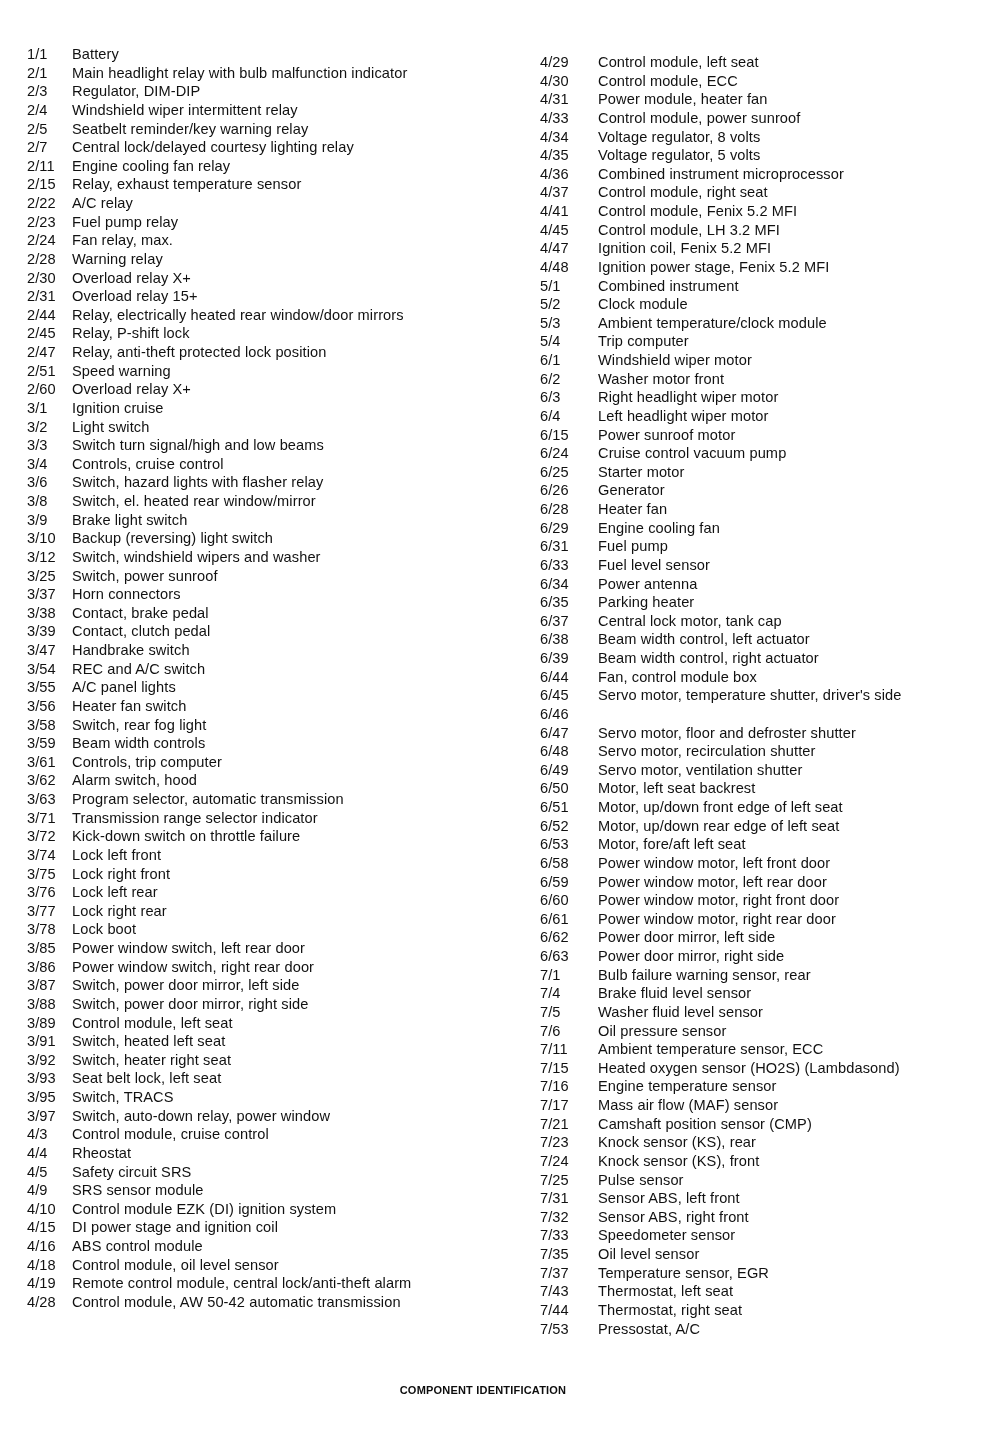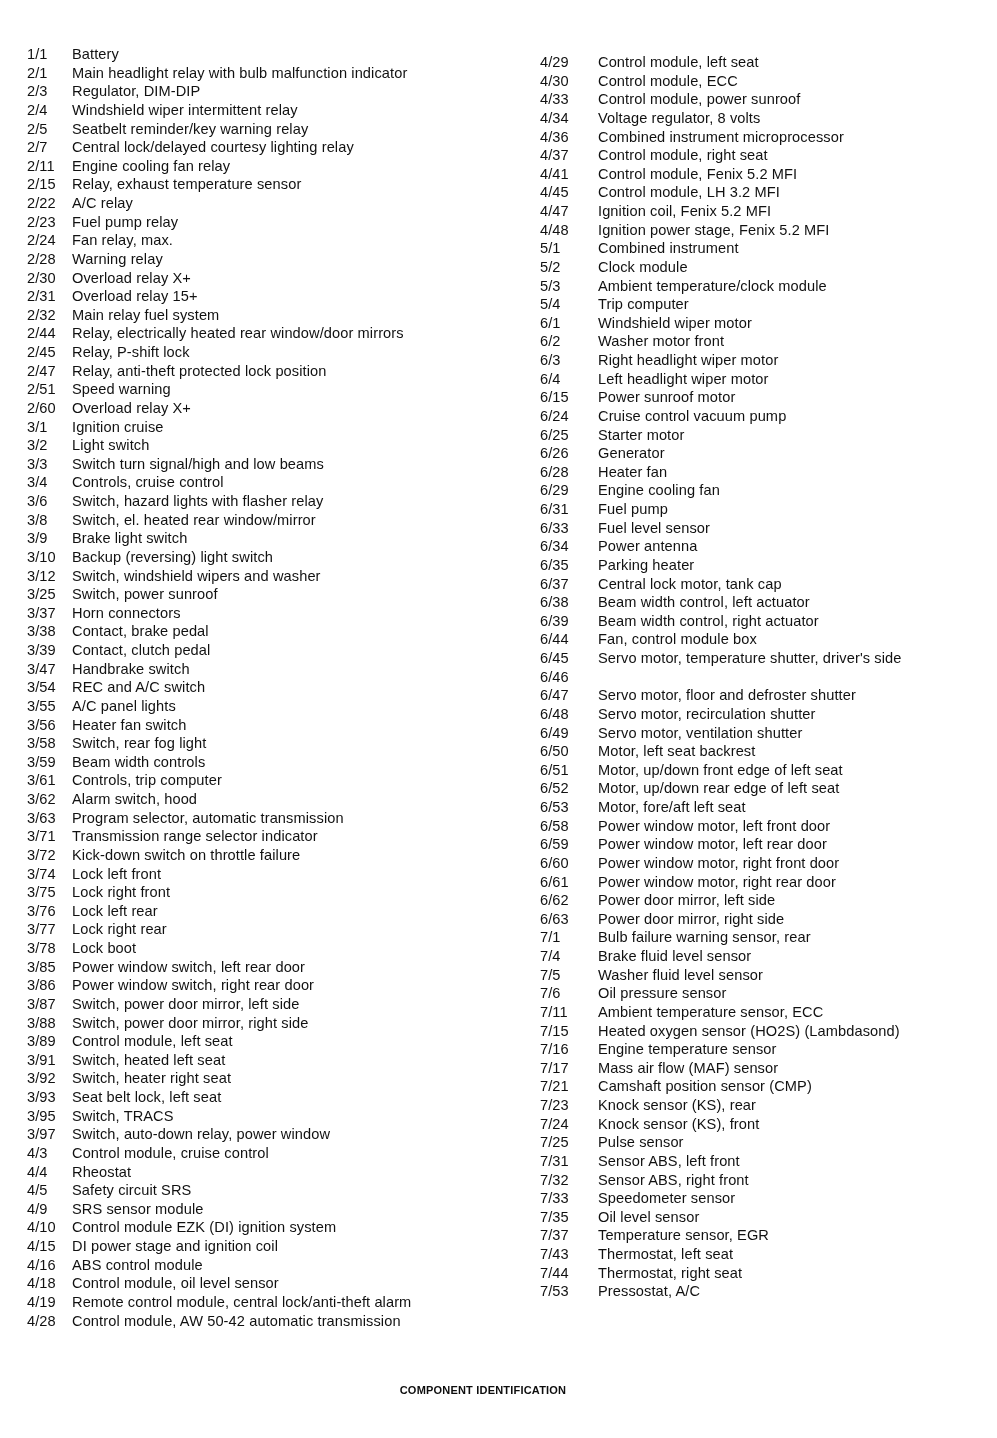--- a/index.html
+++ b/index.html
@@ -113,24 +113,20 @@
       </div>
       <div class="row">
         <span class="code">2/30</span>
         <span class="desc">Overload relay X+</span>
       </div>
       <div class="row">
         <span class="code">2/31</span>
         <span class="desc">Overload relay 15+</span>
       </div>
       <div class="row">
-        <span class="code">2/32</span>
-        <span class="desc">Main relay fuel system</span>
-      </div>
-      <div class="row">
         <span class="code">2/44</span>
         <span class="desc">Relay, electrically heated rear window/door mirrors</span>
       </div>
       <div class="row">
         <span class="code">2/45</span>
         <span class="desc">Relay, P-shift lock</span>
       </div>
       <div class="row">
         <span class="code">2/47</span>
         <span class="desc">Relay, anti-theft protected lock position</span>
@@ -343,26 +339,34 @@
   <div class="component-list right" id="list-right">
       <div class="row">
         <span class="code">4/29</span>
         <span class="desc">Control module, left seat</span>
       </div>
       <div class="row">
         <span class="code">4/30</span>
         <span class="desc">Control module, ECC</span>
       </div>
       <div class="row">
+        <span class="code">4/31</span>
+        <span class="desc">Power module, heater fan</span>
+      </div>
+      <div class="row">
         <span class="code">4/33</span>
         <span class="desc">Control module, power sunroof</span>
       </div>
       <div class="row">
         <span class="code">4/34</span>
         <span class="desc">Voltage regulator, 8 volts</span>
+      </div>
+      <div class="row">
+        <span class="code">4/35</span>
+        <span class="desc">Voltage regulator, 5 volts</span>
       </div>
       <div class="row">
         <span class="code">4/36</span>
         <span class="desc">Combined instrument microprocessor</span>
       </div>
       <div class="row">
         <span class="code">4/37</span>
         <span class="desc">Control module, right seat</span>
       </div>
       <div class="row">

